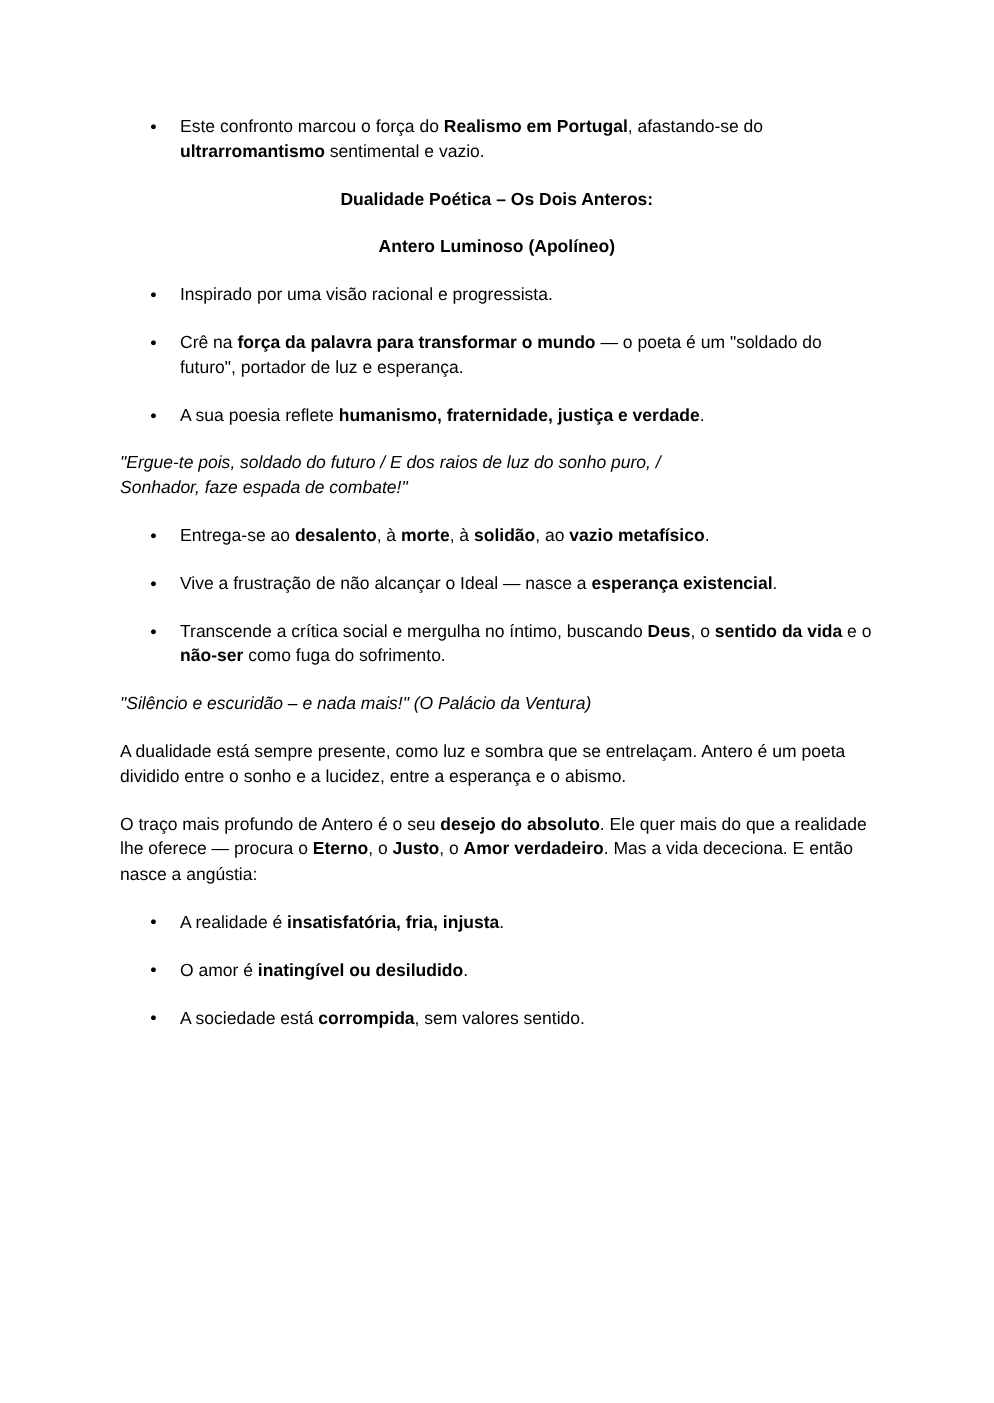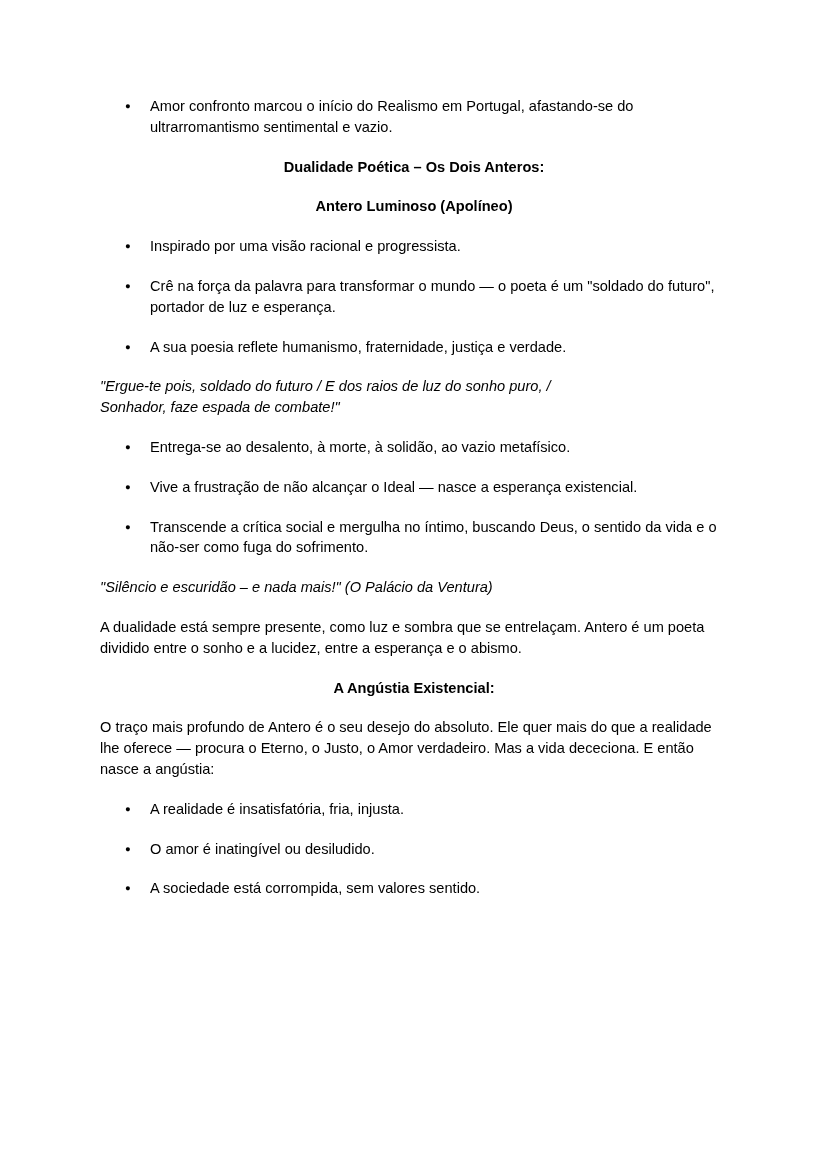--- a/index.html
+++ b/index.html
@@ -23,53 +23,52 @@
   }
   .block {
     font-size: 14.6px;
     line-height: 20.8px;
     margin-bottom: 19px;
     white-space: pre-wrap;
   }
   .heading { font-weight: 700; text-align: center; }
   .quote { font-style: italic; }
   .paragraph { font-weight: 400; }
-  .bold { font-weight: 400; }
+  .bold { font-weight: 700; }
   .bullet-item {
     display: flex;
     padding-left: 25px;
   }
   .bullet-marker {
     flex: 0 0 25px;
     width: 25px;
     font-size: 9.5px;
     line-height: 20.8px;
     font-style: normal;
   }
   .bullet-text {
     flex: 1 1 auto;
   }
 </style>
 </head>
 <body>
 
 <div class="page">
   <div class="content" id="doc-content">
-      <div class="block bullet-item"><span class="bullet-marker">●</span><span class="bullet-text"><span class="run">Amor confronto marcou o início do </span><span class="run bold">Realismo em Portugal</span><span class="run">, afastando-se do </span><span class="run bold">ultrarromantismo</span><span class="run"> sentimental e vazio.</span></span></div>
+      <div class="block bullet-item"><span class="bullet-marker">●</span><span class="bullet-text"><span class="run">Este confronto marcou o força do </span><span class="run bold">Realismo em Portugal</span><span class="run">, afastando-se do </span><span class="run bold">ultrarromantismo</span><span class="run"> sentimental e vazio.</span></span></div>
       <div class="block heading"><span class="run">Dualidade Poética – Os Dois Anteros:</span></div>
       <div class="block heading"><span class="run">Antero Luminoso (Apolíneo)</span></div>
       <div class="block bullet-item"><span class="bullet-marker">●</span><span class="bullet-text"><span class="run">Inspirado por uma visão racional e progressista.</span></span></div>
       <div class="block bullet-item"><span class="bullet-marker">●</span><span class="bullet-text"><span class="run">Crê na </span><span class="run bold">força da palavra para transformar o mundo</span><span class="run"> — o poeta é um "soldado do futuro", portador de luz e esperança.</span></span></div>
       <div class="block bullet-item"><span class="bullet-marker">●</span><span class="bullet-text"><span class="run">A sua poesia reflete </span><span class="run bold">humanismo, fraternidade, justiça e verdade</span><span class="run">.</span></span></div>
       <div class="block quote"><span class="run">"Ergue-te pois, soldado do futuro / E dos raios de luz do sonho puro, /
 Sonhador, faze espada de combate!"</span></div>
       <div class="block bullet-item"><span class="bullet-marker">●</span><span class="bullet-text"><span class="run">Entrega-se ao </span><span class="run bold">desalento</span><span class="run">, à </span><span class="run bold">morte</span><span class="run">, à </span><span class="run bold">solidão</span><span class="run">, ao </span><span class="run bold">vazio metafísico</span><span class="run">.</span></span></div>
       <div class="block bullet-item"><span class="bullet-marker">●</span><span class="bullet-text"><span class="run">Vive a frustração de não alcançar o Ideal — nasce a </span><span class="run bold">esperança existencial</span><span class="run">.</span></span></div>
       <div class="block bullet-item"><span class="bullet-marker">●</span><span class="bullet-text"><span class="run">Transcende a crítica social e mergulha no íntimo, buscando </span><span class="run bold">Deus</span><span class="run">, o </span><span class="run bold">sentido da vida</span><span class="run"> e o </span><span class="run bold">não-ser</span><span class="run"> como fuga do sofrimento.</span></span></div>
       <div class="block quote"><span class="run">"Silêncio e escuridão – e nada mais!" (O Palácio da Ventura)</span></div>
       <div class="block paragraph"><span class="run">A dualidade está sempre presente, como luz e sombra que se entrelaçam. Antero é um poeta dividido entre o sonho e a lucidez, entre a esperança e o abismo.</span></div>
-      <div class="block heading"><span class="run">A Angústia Existencial:</span></div>
       <div class="block paragraph"><span class="run">O traço mais profundo de Antero é o seu </span><span class="run bold">desejo do absoluto</span><span class="run">. Ele quer mais do que a realidade lhe oferece — procura o </span><span class="run bold">Eterno</span><span class="run">, o </span><span class="run bold">Justo</span><span class="run">, o </span><span class="run bold">Amor verdadeiro</span><span class="run">. Mas a vida dececiona. E então nasce a angústia:</span></div>
       <div class="block bullet-item"><span class="bullet-marker">●</span><span class="bullet-text"><span class="run">A realidade é </span><span class="run bold">insatisfatória, fria, injusta</span><span class="run">.</span></span></div>
       <div class="block bullet-item"><span class="bullet-marker">●</span><span class="bullet-text"><span class="run">O amor é </span><span class="run bold">inatingível ou desiludido</span><span class="run">.</span></span></div>
       <div class="block bullet-item"><span class="bullet-marker">●</span><span class="bullet-text"><span class="run">A sociedade está </span><span class="run bold">corrompida</span><span class="run">, sem valores sentido.</span></span></div>
     </div>
 </div>
 
 </body></html>

